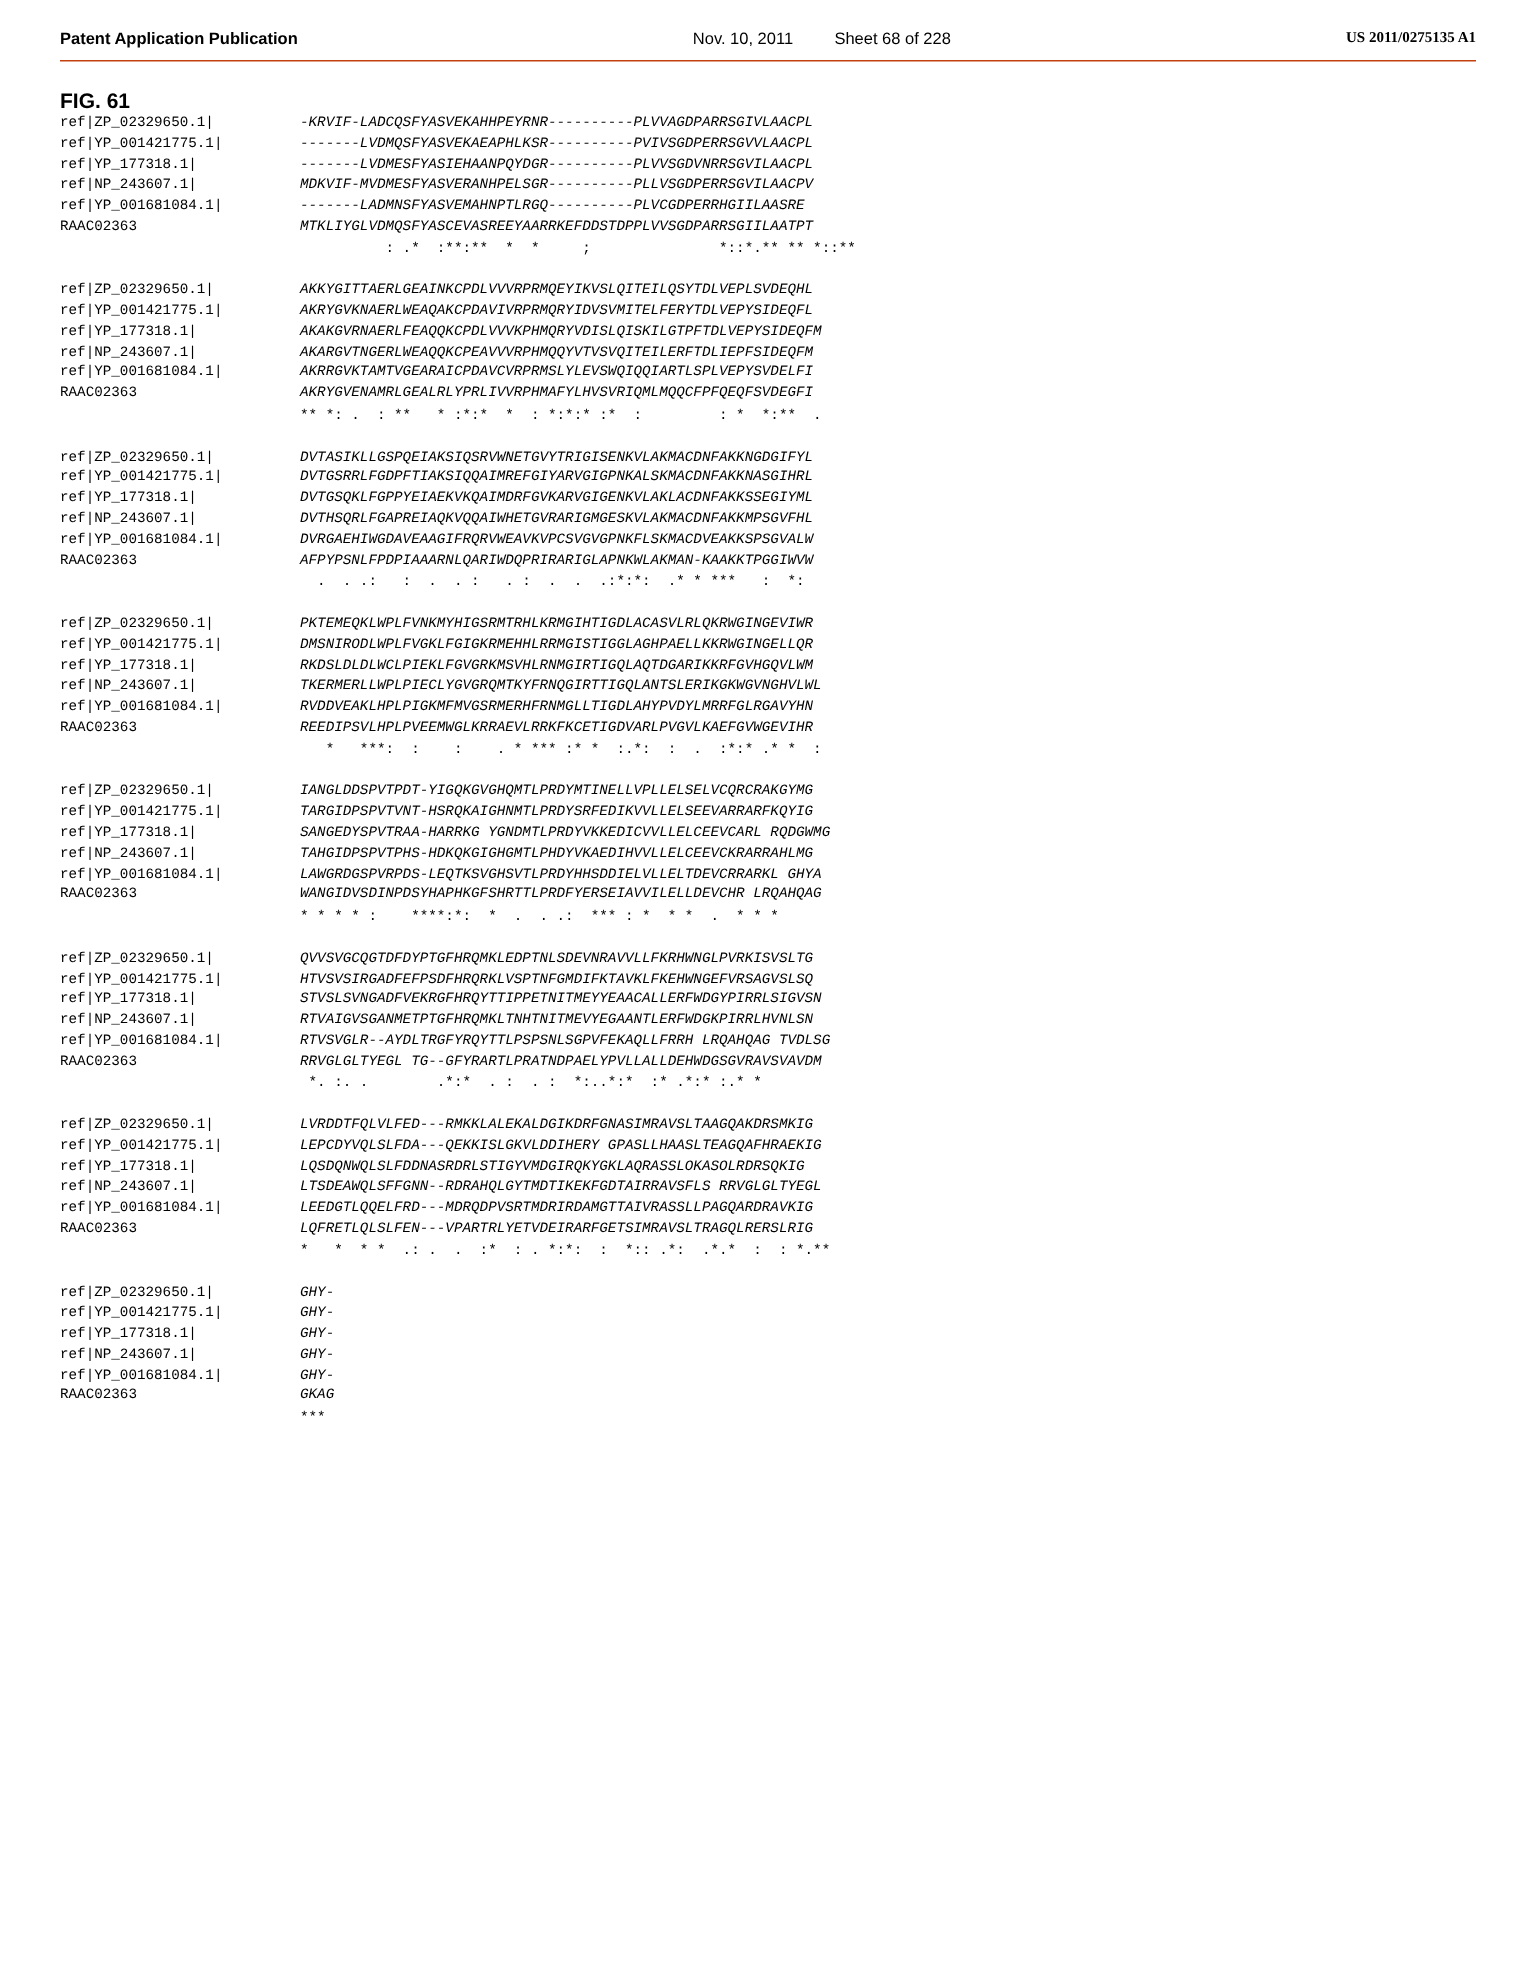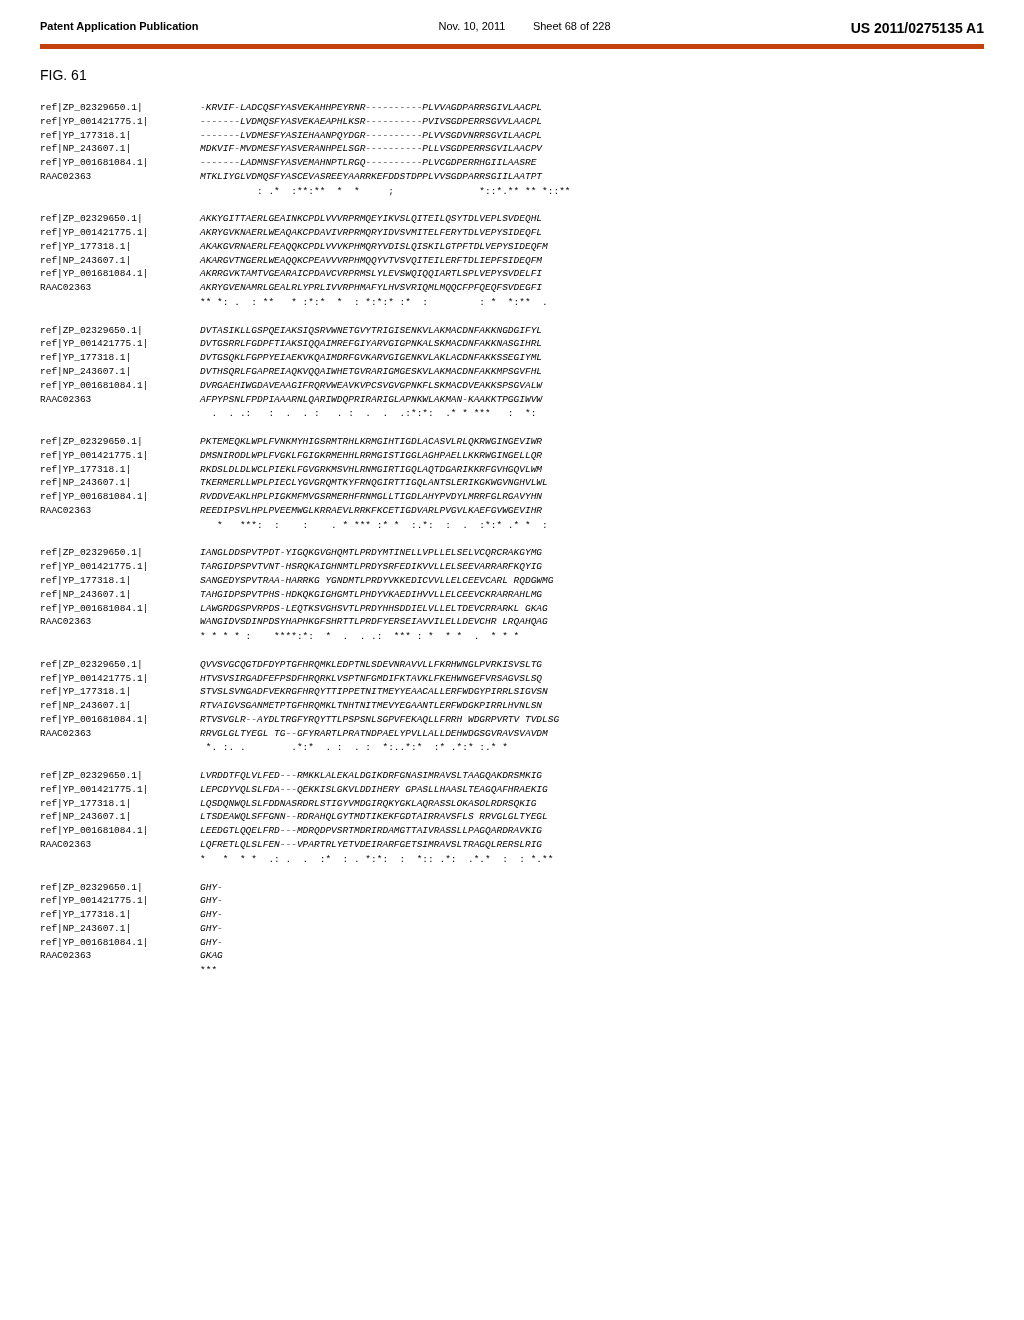--- a/index.html
+++ b/index.html
@@ -11,42 +11,41 @@
       width: 1024px;
       min-height: 1320px;
       padding: 20px 40px;
     }
     .header {
       display: flex;
       justify-content: space-between;
       align-items: flex-start;
       margin-bottom: 18px;
       padding-bottom: 8px;
-      border-bottom: 5px solid #c2410c;
+      border-bottom: 1px solid #c2410c;
     }
     .header-left {
       font-family: Arial, sans-serif;
       font-size: 11px;
       font-weight: bold;
     }
     .header-center {
       font-family: Arial, sans-serif;
       font-size: 11px;
       text-align: left;
     }
     .header-right {
-      font-family: Liberation Sans, sans-serif;
-      font-size: 14px;
+      font-family: Liberation Serif, serif;
+      font-size: 10px;
       font-weight: bold;
     }
     .fig-title {
       font-family: Arial, sans-serif;
       font-size: 14px;
-      font-weight: normal;
-      margin-bottom: 18px;
+      font-weight: bold;
     }
     .alignment-block {
       margin-bottom: 14px;
     }
     .seq-row {
       display: flex;
       line-height: 1.45;
       white-space: pre;
       align-items: flex-end;
     }
@@ -124,30 +123,30 @@
       <div class="seq-row"><span class="seq-label">ref|NP_243607.1|</span><span class="seq-data">TKERMERLLWPLPIECLYGVGRQMTKYFRNQGIRTTIGQLANTSLERIKGKWGVNGHVLWL</span></div>
       <div class="seq-row"><span class="seq-label">ref|YP_001681084.1|</span><span class="seq-data">RVDDVEAKLHPLPIGKMFMVGSRMERHFRNMGLLTIGDLAHYPVDYLMRRFGLRGAVYHN</span></div>
       <div class="seq-row"><span class="seq-label">RAAC02363</span><span class="seq-data">REEDIPSVLHPLPVEEMWGLKRRAEVLRRKFKCETIGDVARLPVGVLKAEFGVWGEVIHR</span></div>
       <div class="consensus-row"><span class="consensus-label"></span><span class="consensus-data">   *   ***:  :    :    . * *** :* *  :.*:  :  .  :*:* .* *  :</span></div>
     </div>
     <div class="alignment-block">
       <div class="seq-row"><span class="seq-label">ref|ZP_02329650.1|</span><span class="seq-data">IANGLDDSPVTPDT-YIGQKGVGHQMTLPRDYMTINELLVPLLELSELVCQRCRAKGYMG</span></div>
       <div class="seq-row"><span class="seq-label">ref|YP_001421775.1|</span><span class="seq-data">TARGIDPSPVTVNT-HSRQKAIGHNMTLPRDYSRFEDIKVVLLELSEEVARRARFKQYIG</span></div>
       <div class="seq-row"><span class="seq-label">ref|YP_177318.1|</span><span class="seq-data">SANGEDYSPVTRAA-HARRKG YGNDMTLPRDYVKKEDICVVLLELCEEVCARL RQDGWMG</span></div>
       <div class="seq-row"><span class="seq-label">ref|NP_243607.1|</span><span class="seq-data">TAHGIDPSPVTPHS-HDKQKGIGHGMTLPHDYVKAEDIHVVLLELCEEVCKRARRAHLMG</span></div>
-      <div class="seq-row"><span class="seq-label">ref|YP_001681084.1|</span><span class="seq-data">LAWGRDGSPVRPDS-LEQTKSVGHSVTLPRDYHHSDDIELVLLELTDEVCRRARKL GKAG</span></div>
+      <div class="seq-row"><span class="seq-label">ref|YP_001681084.1|</span><span class="seq-data">LAWGRDGSPVRPDS-LEQTKSVGHSVTLPRDYHHSDDIELVLLELTDEVCRRARKL GHYA</span></div>
       <div class="seq-row"><span class="seq-label">RAAC02363</span><span class="seq-data">WANGIDVSDINPDSYHAPHKGFSHRTTLPRDFYERSEIAVVILELLDEVCHR LRQAHQAG</span></div>
       <div class="consensus-row"><span class="consensus-label"></span><span class="consensus-data">* * * * :    ****:*:  *  .  . .:  *** : *  * *  .  * * *</span></div>
     </div>
     <div class="alignment-block">
       <div class="seq-row"><span class="seq-label">ref|ZP_02329650.1|</span><span class="seq-data">QVVSVGCQGTDFDYPTGFHRQMKLEDPTNLSDEVNRAVVLLFKRHWNGLPVRKISVSLTG</span></div>
       <div class="seq-row"><span class="seq-label">ref|YP_001421775.1|</span><span class="seq-data">HTVSVSIRGADFEFPSDFHRQRKLVSPTNFGMDIFKTAVKLFKEHWNGEFVRSAGVSLSQ</span></div>
       <div class="seq-row"><span class="seq-label">ref|YP_177318.1|</span><span class="seq-data">STVSLSVNGADFVEKRGFHRQYTTIPPETNITMEYYEAACALLERFWDGYPIRRLSIGVSN</span></div>
       <div class="seq-row"><span class="seq-label">ref|NP_243607.1|</span><span class="seq-data">RTVAIGVSGANMETPTGFHRQMKLTNHTNITMEVYEGAANTLERFWDGKPIRRLHVNLSN</span></div>
-      <div class="seq-row"><span class="seq-label">ref|YP_001681084.1|</span><span class="seq-data">RTVSVGLR--AYDLTRGFYRQYTTLPSPSNLSGPVFEKAQLLFRRH WDGRPVRTV TVDLSG</span></div>
+      <div class="seq-row"><span class="seq-label">ref|YP_001681084.1|</span><span class="seq-data">RTVSVGLR--AYDLTRGFYRQYTTLPSPSNLSGPVFEKAQLLFRRH LRQAHQAG TVDLSG</span></div>
       <div class="seq-row"><span class="seq-label">RAAC02363</span><span class="seq-data">RRVGLGLTYEGL TG--GFYRARTLPRATNDPAELYPVLLALLDEHWDGSGVRAVSVAVDM</span></div>
       <div class="consensus-row"><span class="consensus-label"></span><span class="consensus-data"> *. :. .        .*:*  . :  . :  *:..*:*  :* .*:* :.* *</span></div>
     </div>
     <div class="alignment-block">
       <div class="seq-row"><span class="seq-label">ref|ZP_02329650.1|</span><span class="seq-data">LVRDDTFQLVLFED---RMKKLALEKALDGIKDRFGNASIMRAVSLTAAGQAKDRSMKIG</span></div>
       <div class="seq-row"><span class="seq-label">ref|YP_001421775.1|</span><span class="seq-data">LEPCDYVQLSLFDA---QEKKISLGKVLDDIHERY GPASLLHAASLTEAGQAFHRAEKIG</span></div>
       <div class="seq-row"><span class="seq-label">ref|YP_177318.1|</span><span class="seq-data">LQSDQNWQLSLFDDNASRDRLSTIGYVMDGIRQKYGKLAQRASSLOKASOLRDRSQKIG</span></div>
       <div class="seq-row"><span class="seq-label">ref|NP_243607.1|</span><span class="seq-data">LTSDEAWQLSFFGNN--RDRAHQLGYTMDTIKEKFGDTAIRRAVSFLS RRVGLGLTYEGL</span></div>
       <div class="seq-row"><span class="seq-label">ref|YP_001681084.1|</span><span class="seq-data">LEEDGTLQQELFRD---MDRQDPVSRTMDRIRDAMGTTAIVRASSLLPAGQARDRAVKIG</span></div>
       <div class="seq-row"><span class="seq-label">RAAC02363</span><span class="seq-data">LQFRETLQLSLFEN---VPARTRLYETVDEIRARFGETSIMRAVSLTRAGQLRERSLRIG</span></div>

